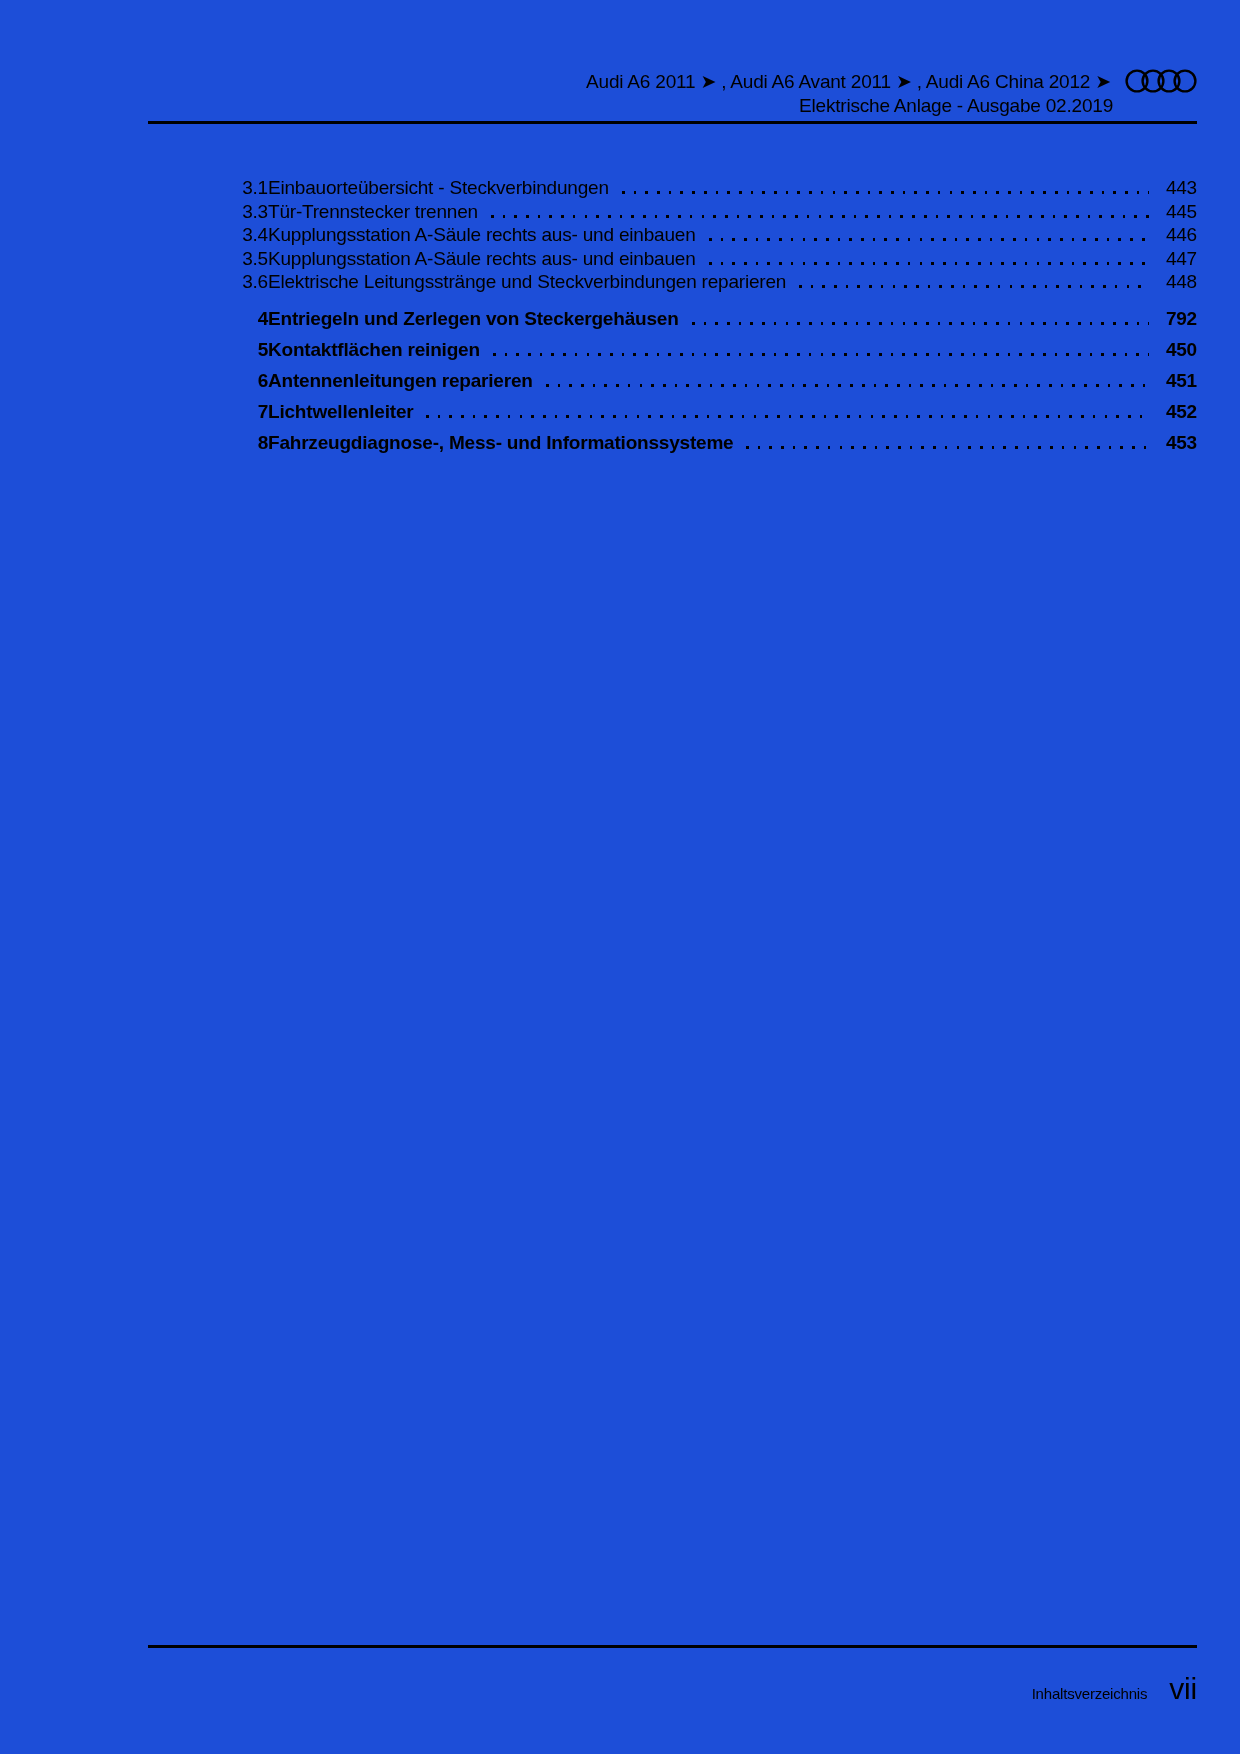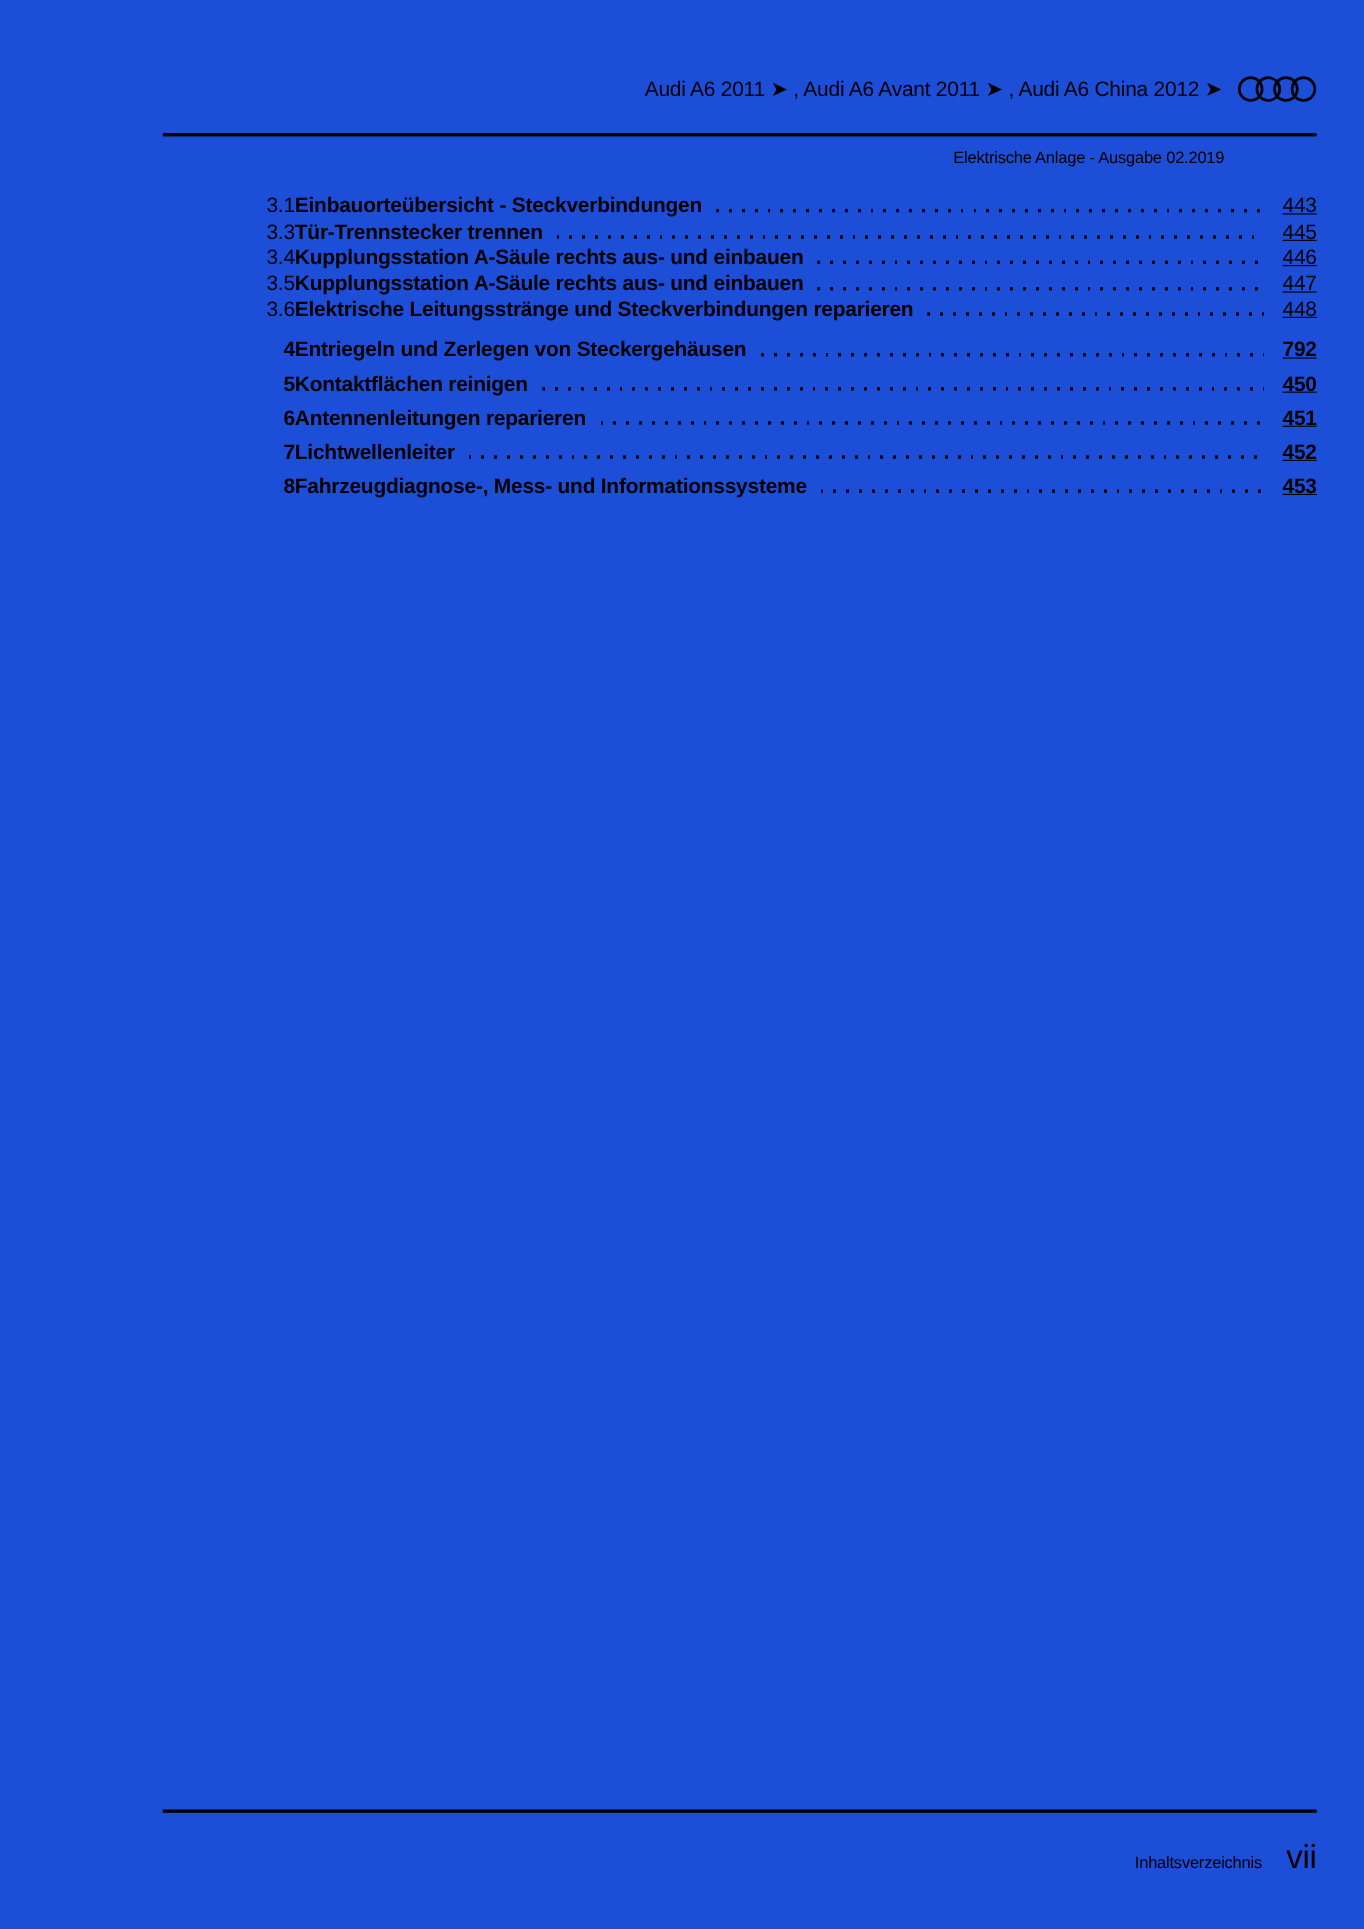--- a/index.html
+++ b/index.html
@@ -34,23 +34,22 @@
     align-items: center;
     gap: 14px;
     font-size: 19px;
     letter-spacing: -0.2px;
     white-space: nowrap;
   }
   .header-line2 {
     text-align: right;
     padding-right: 84px;
     line-height: 24px;
-    font-size: 15px;
-    letter-spacing: -0.2px;
-    margin-top: 38px;
+    font-size: 19px;
+    letter-spacing: -0.2px;
   }
   .rings-logo {
     width: 72px;
     height: 26px;
     flex: 0 0 auto;
   }
   .rule {
     border: none;
     border-top: 3px solid #000;
     margin: 0;
@@ -83,37 +82,35 @@
   }
   .toc-row.sub + .toc-row.main {
     margin-top: 9px;
   }
   .toc-num {
     flex: 0 0 70px;
     text-align: right;
   }
   .toc-title {
     flex: 0 0 auto;
-    font-weight: bold;
   }
   .toc-dots {
     flex: 1 1 auto;
     height: 3px;
     margin: 0 12px 0 13px;
     background-image: repeating-linear-gradient(to right,
       #000 0, #000 2.6px, transparent 2.6px, transparent 11.7px);
     background-repeat: no-repeat;
     background-position: left bottom;
     background-size: 100% 3px;
   }
   .toc-page {
     flex: 0 0 auto;
     min-width: 36px;
     text-align: right;
-    text-decoration: underline;
   }
 
   
   .footer {
     position: absolute;
     top: 1645px;
     left: 148px;
     right: 87px;
   }
   .footer-text {

